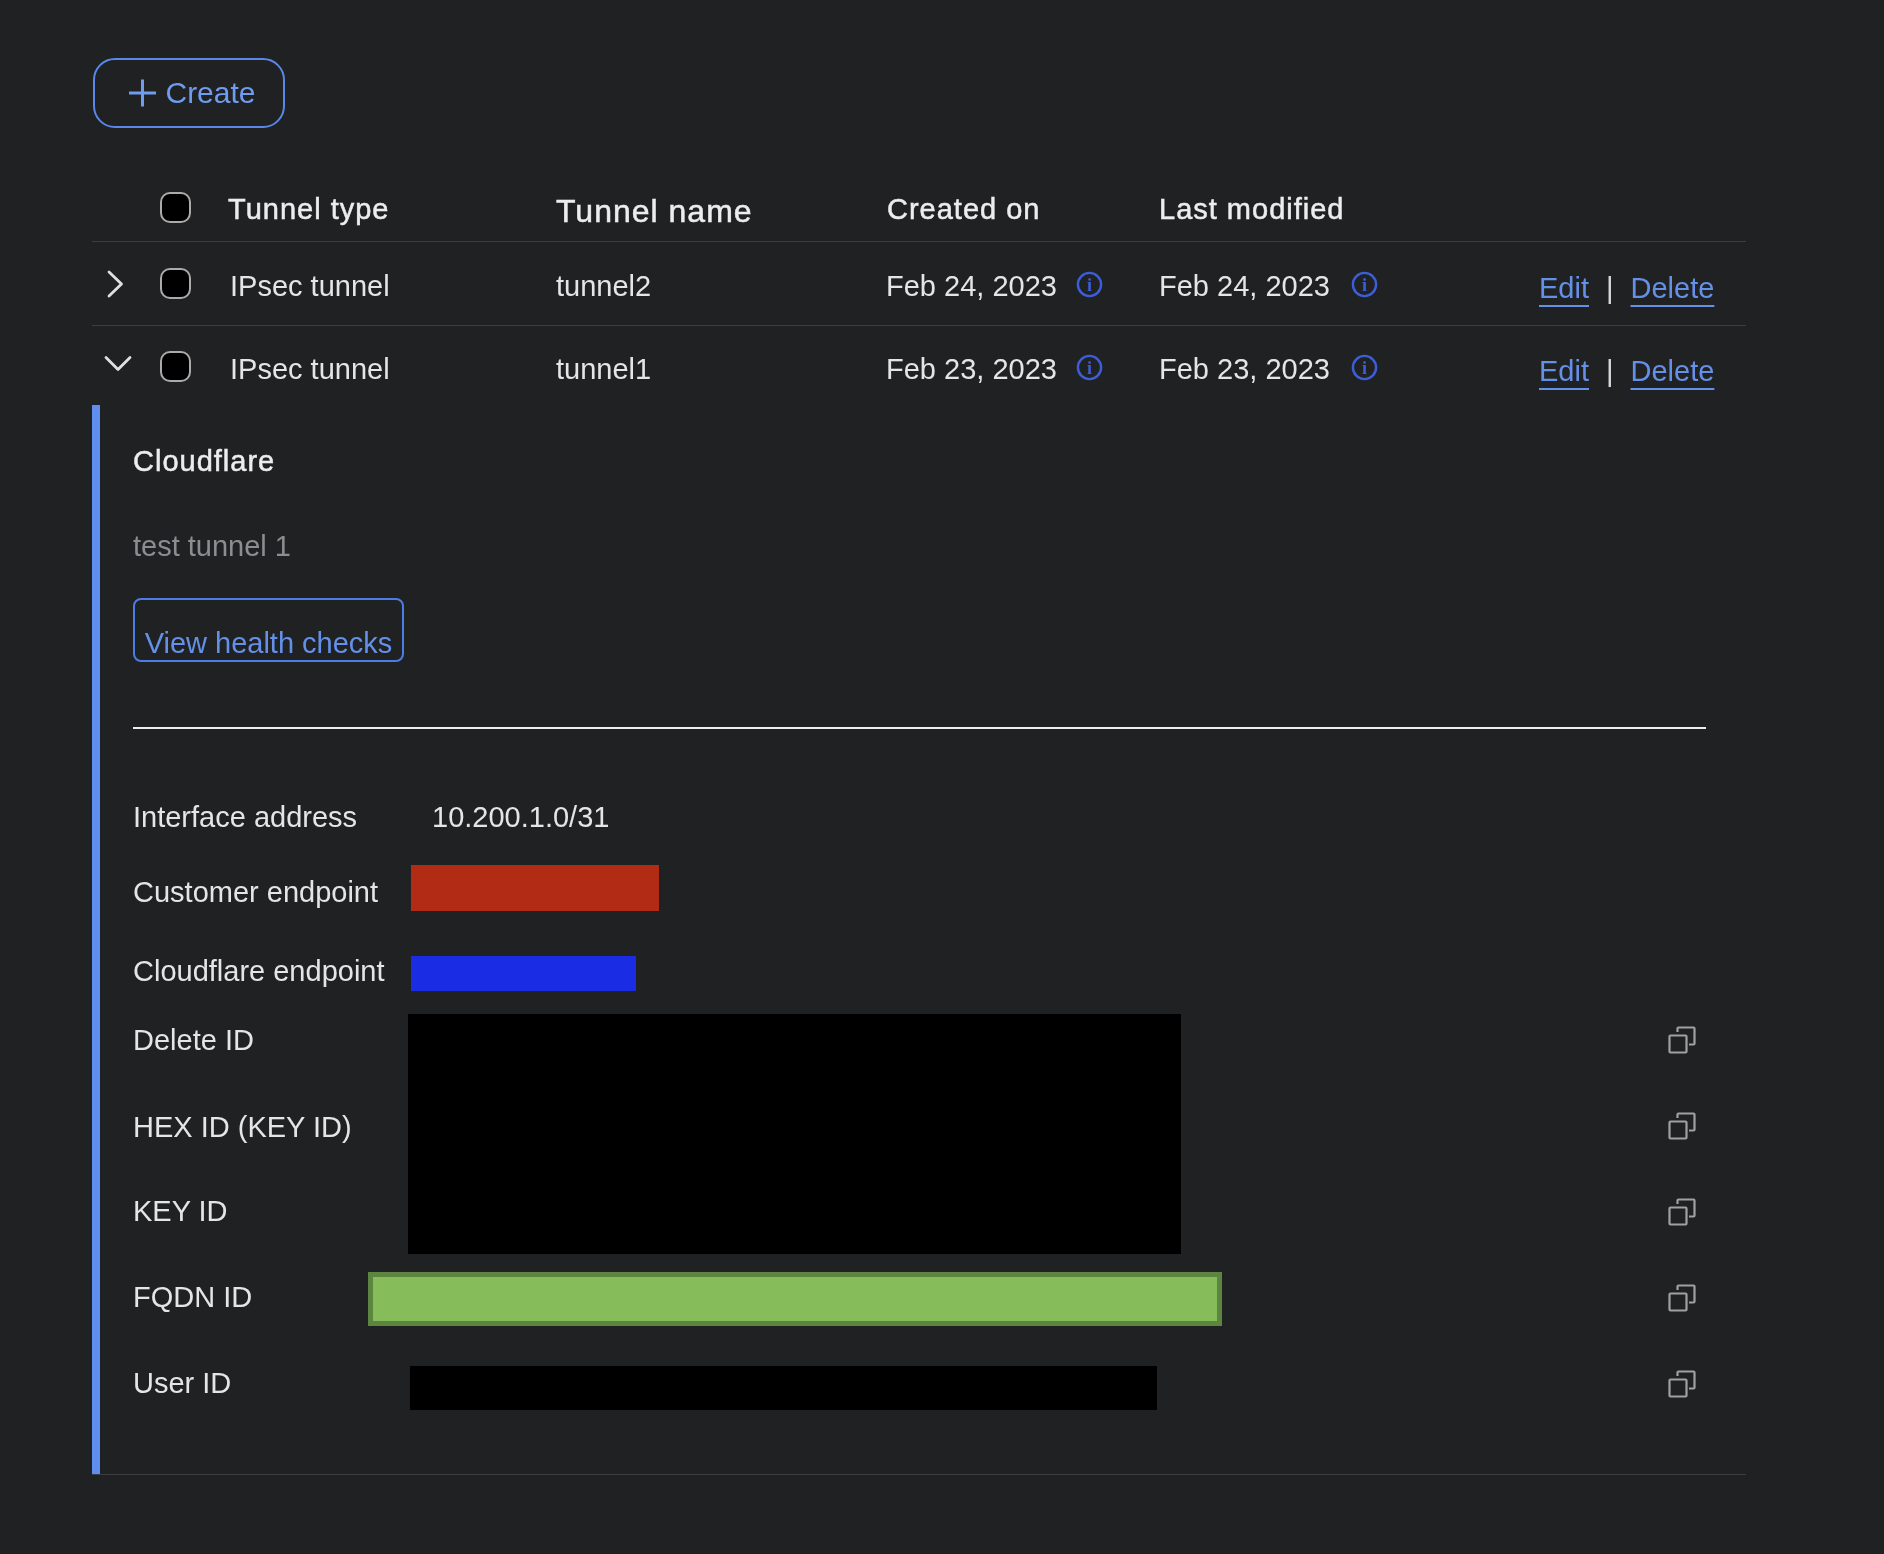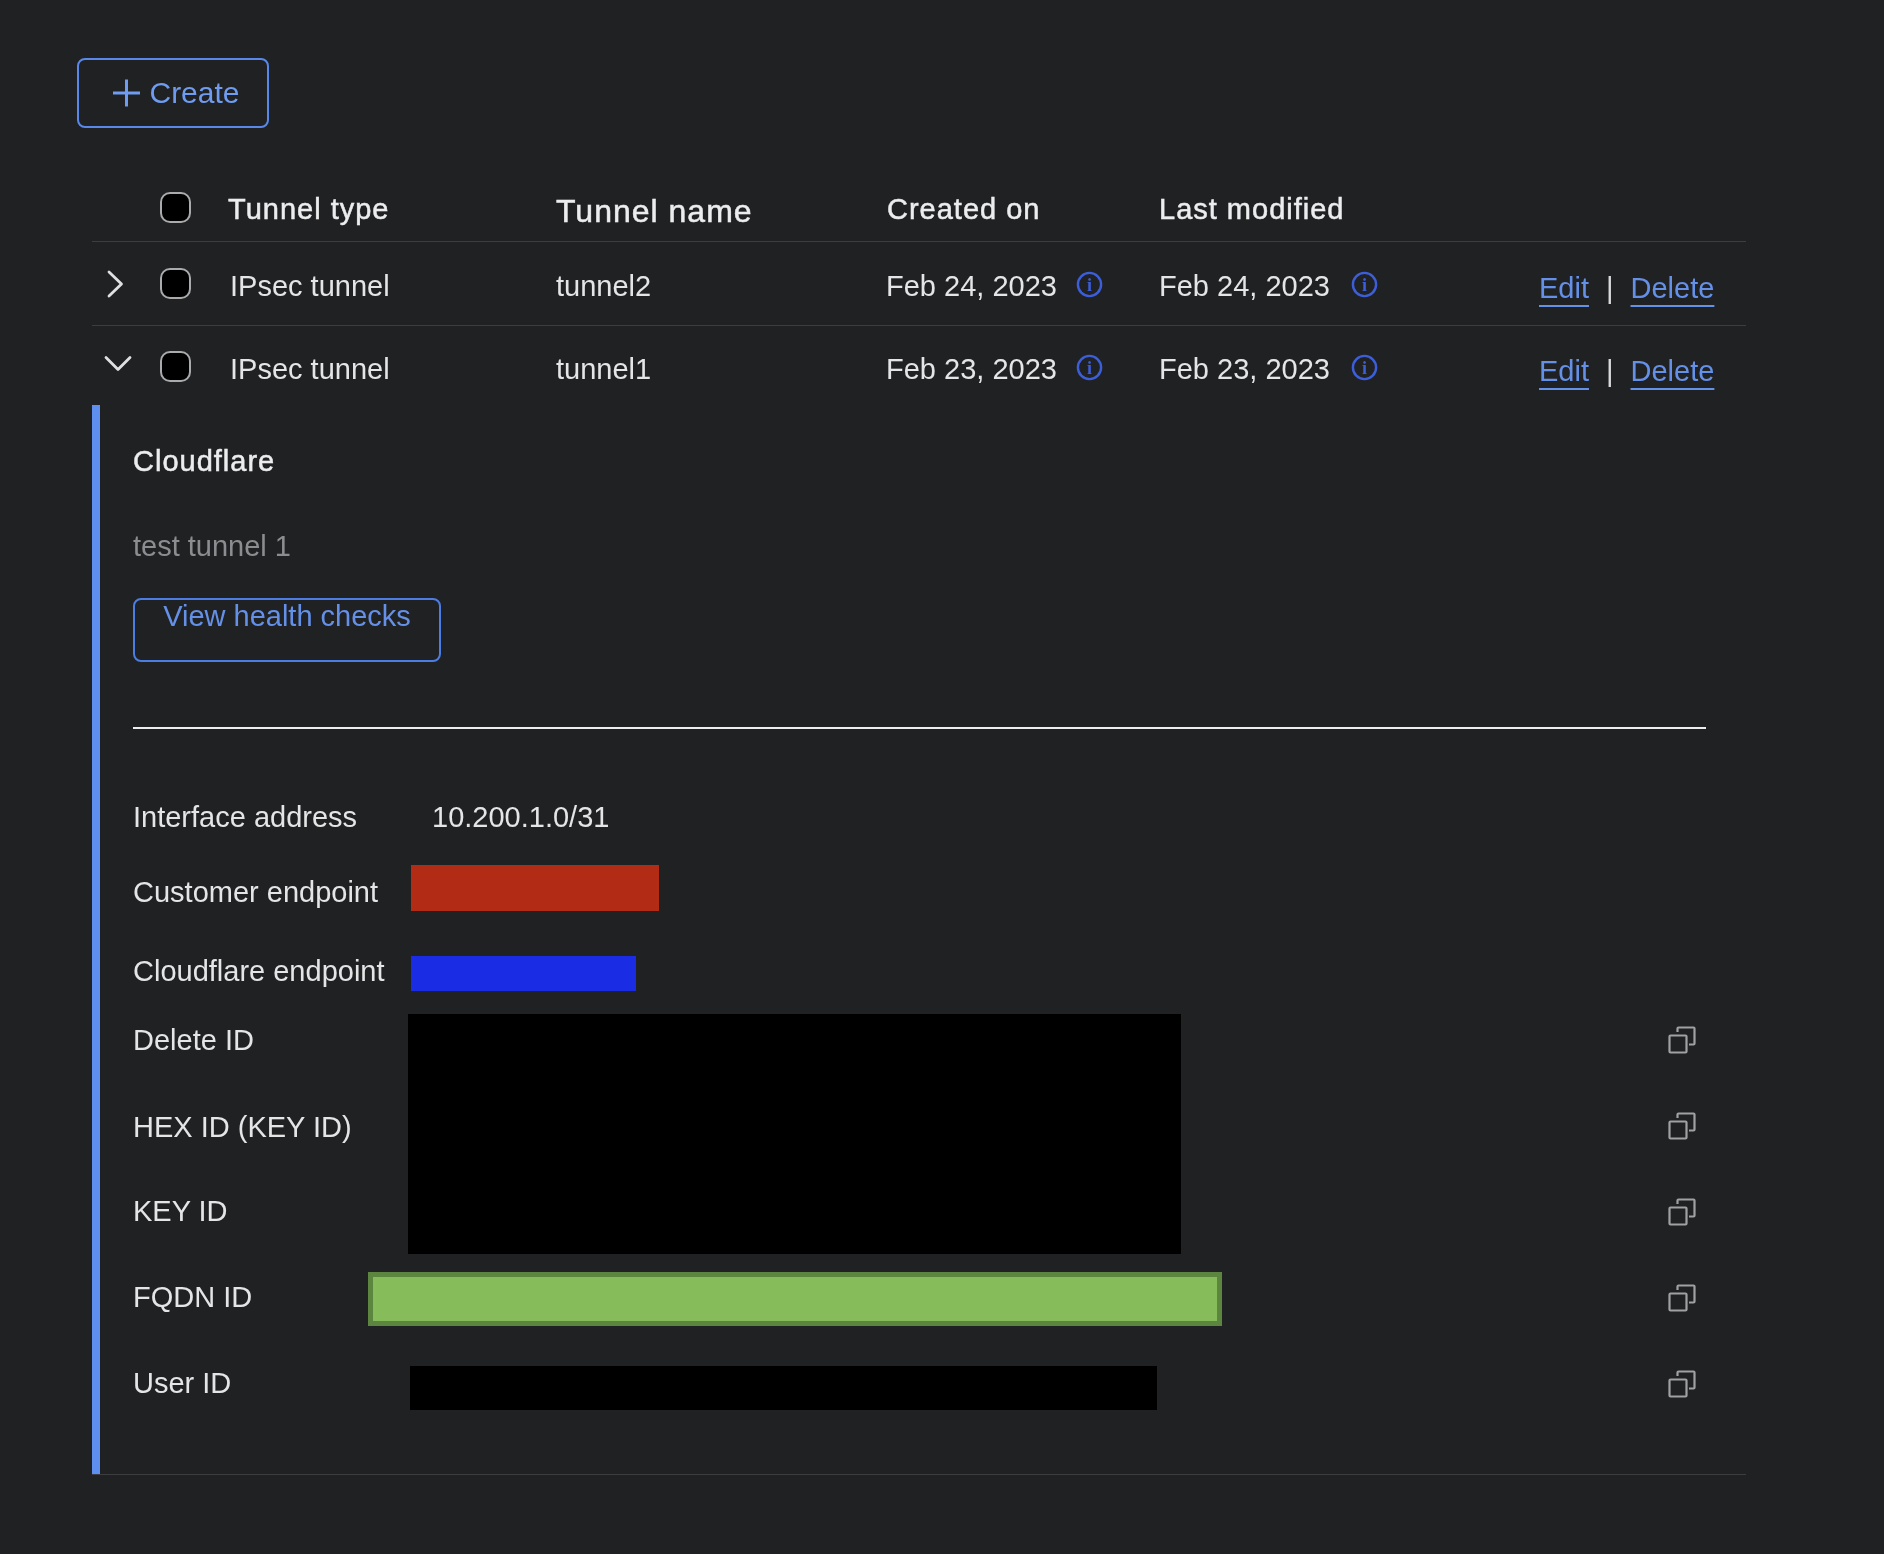--- a/index.html
+++ b/index.html
@@ -6,21 +6,21 @@
   html,body { width:1884px; height:1554px; background:#202122; overflow:hidden; }
   body { font-family:"Liberation Sans", sans-serif; font-size:29px; color:#e4e5e6; position:relative; }
   .abs { position:absolute; }
   .line { position:absolute; background:#3c3d3e; height:1px; }
   .link { color:#6590e8; text-decoration:underline; text-underline-offset:7px; text-decoration-thickness:2px; }
   .lbl { position:absolute; left:133px; color:#e4e5e6; }
 </style>
 </head>
 <body>
 
-<div class="abs" style="left:77px; top:58px; width:192px; height:70px; border:2px solid #5988ea; border-radius:8px; display:flex; align-items:center; justify-content:center; padding-left:7px; color:#6f9cf0;">
+<div class="abs" style="left:93px; top:58px; width:192px; height:70px; border:2px solid #5988ea; border-radius:22px; display:flex; align-items:center; justify-content:center; padding-left:7px; color:#6f9cf0;">
   <svg width="27" height="28" viewBox="0 0 27 28" style="margin-right:9px;">
       <path d="M13.5 0.5 V27.5 M0 14 H27" stroke="#6f9cf0" stroke-width="3" fill="none"></path>
     </svg>
   <span style="font-size:30px;">Create</span>
 </div>
 
 <div class="abs" style="left:160px; top:192px; width:31px; height:31px; border:2px solid #a9abad; border-radius:10px; background:#000;"></div>
 <div class="abs" style="left:228px; top:193px; font-size:29px; color:#ecedee; -webkit-text-stroke:0.5px #ecedee; letter-spacing:1px;">Tunnel type</div>
 <div class="abs" style="left:556px; top:193px; font-size:32px; color:#ecedee; -webkit-text-stroke:0.5px #ecedee; letter-spacing:1px;">Tunnel name</div>
 <div class="abs" style="left:887px; top:193px; font-size:29px; color:#ecedee; -webkit-text-stroke:0.5px #ecedee; letter-spacing:1px;">Created on</div>
@@ -62,21 +62,21 @@
     <circle cx="13.5" cy="13.5" r="11.6" stroke="#3c5ed8" stroke-width="2.4" fill="none"></circle>
     <text x="13.5" y="20" font-family="Liberation Serif, serif" font-weight="bold" font-size="18" fill="#3c5ed8" text-anchor="middle">i</text>
   </svg>
 <div class="abs" style="left:1539px; top:355px;"><span class="link">Edit</span><span style="color:#d9dadb; padding:0 17px;">|</span><span class="link">Delete</span></div>
 
 <div class="abs" style="left:92px; top:405px; width:8px; height:1069px; background:#5f8fee;"></div>
 
 <div class="lbl" style="top:445px; color:#ecedee; -webkit-text-stroke:0.5px #ecedee; letter-spacing:1px;">Cloudflare</div>
 <div class="lbl" style="top:530px; color:#8b8d90;">test tunnel 1</div>
 
-<div class="abs" style="left:133px; top:598px; width:308px; height:64px; border:2px solid #4b7de4; border-radius:8px; display:flex; align-items:flex-start; justify-content:center; color:#6590e8;">
+<div class="abs" style="left:133px; top:598px; width:271px; height:64px; border:2px solid #4b7de4; border-radius:8px; display:flex; align-items:flex-end; justify-content:center; color:#6590e8;">
   <span style="font-size:29px;">View health checks</span>
 </div>
 
 <div class="abs" style="left:133px; top:727px; width:1573px; height:2px; background:#ecedee;"></div>
 
 <div class="lbl" style="top:801px;text-align:right;">Interface address</div>
 <div class="abs" style="left:432px; top:801px;">10.200.1.0/31</div>
 
 <div class="lbl" style="top:876px;">Customer endpoint</div>
 <div class="abs" style="left:411px; top:865px; width:248px; height:46px; background:#b12b15;"></div>

